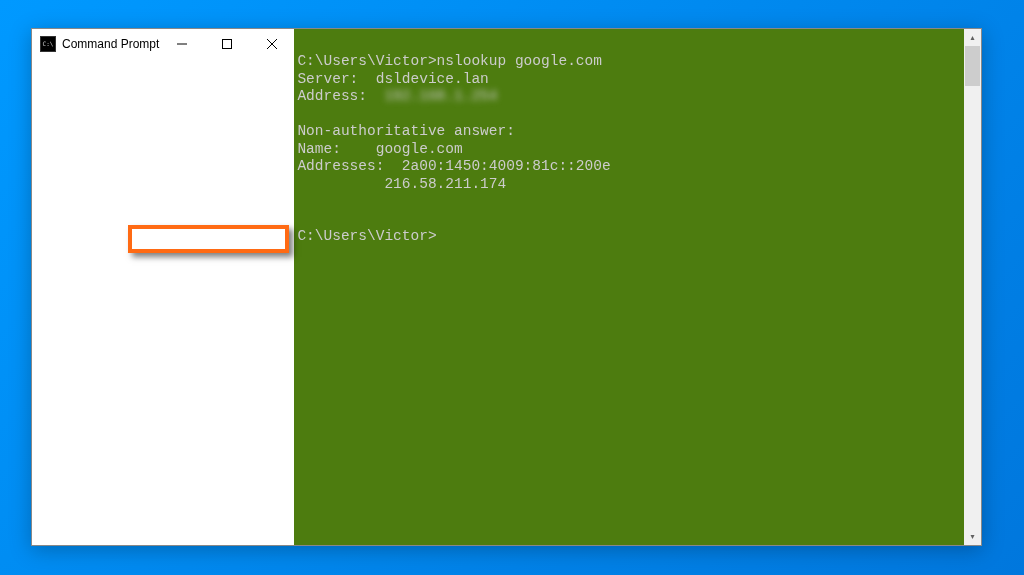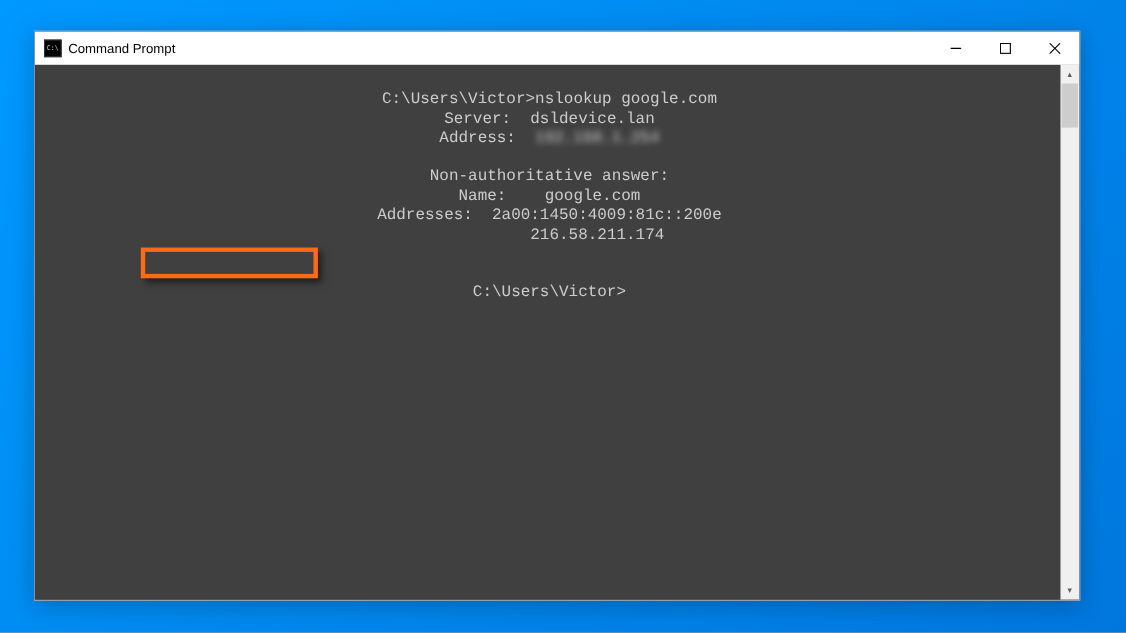--- a/index.html
+++ b/index.html
@@ -14,21 +14,21 @@
     .window {
       position: absolute;
       left: 31px;
       top: 28px;
       width: 951px;
       height: 518px;
       background: #ffffff;
       border: 1px solid #888;
       box-shadow: 0 4px 20px rgba(0,0,0,0.25);
       display: flex;
-      flex-direction: column;
+      flex-direction: row;
     }
     .titlebar {
       height: 30px;
       background: #ffffff;
       display: flex;
       align-items: center;
       user-select: none;
     }
     .titlebar-icon {
       width: 16px;
@@ -64,29 +64,28 @@
       font-size: 10px;
     }
     .titlebar-btn svg { width: 10px; height: 10px; }
     .terminal-wrap {
       flex: 1;
       display: flex;
       background: #0c0c0c;
     }
     .terminal {
       flex: 1;
-      background: #404040;
+      background: #4d7c0f;
       color: #cccccc;
       font-family: Consolas, "Courier New", monospace;
       font-size: 14.5px;
       line-height: 17.5px;
       padding: 24px 0 8px 3px;
       white-space: pre;
       overflow: hidden;
-      text-align: center;
     }
     .scrollbar {
       width: 17px;
       background: #f0f0f0;
       position: relative;
     }
     .scroll-arrow {
       position: absolute;
       width: 17px;
       height: 17px;

